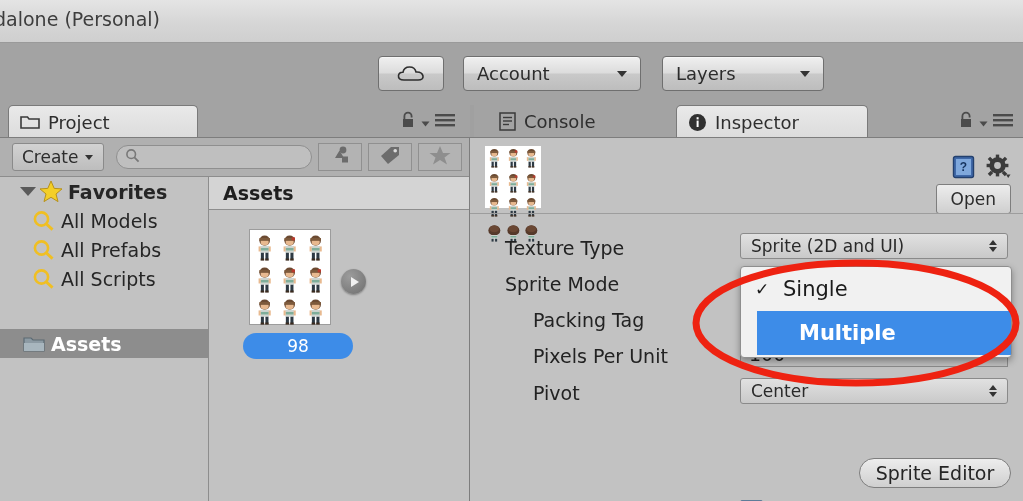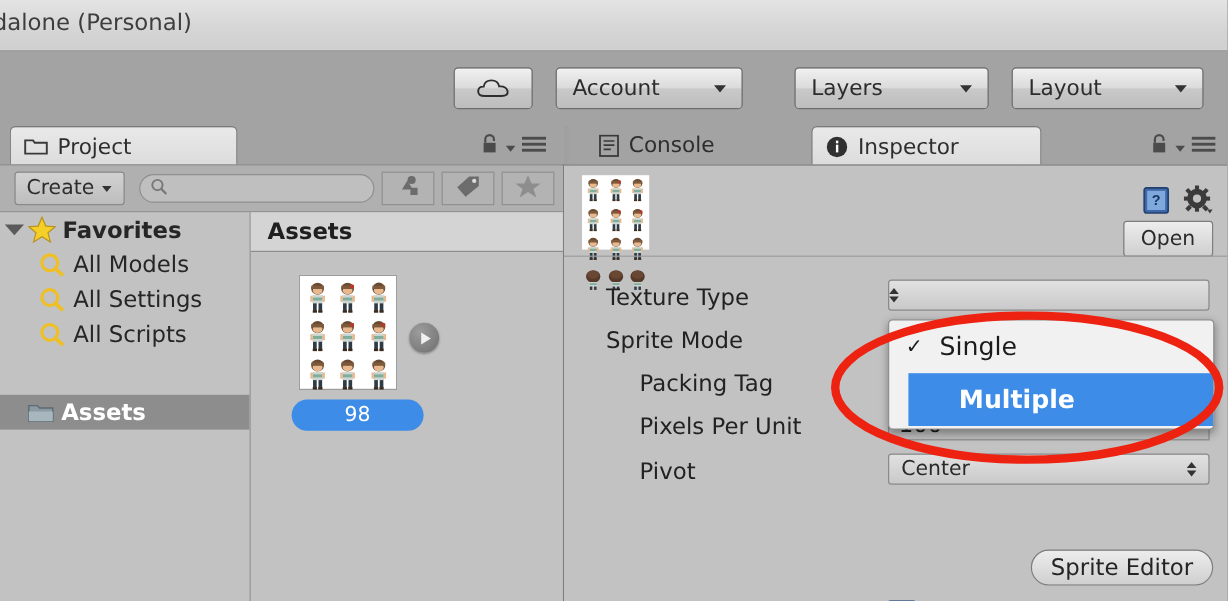--- a/index.html
+++ b/index.html
@@ -36,21 +36,21 @@
     display:flex;align-items:center;box-sizing:border-box;
     cursor:default;
   }
   .tbtn .lbl{flex:1;padding-left:13px;white-space:nowrap;}
   .tbtn .caret{
     width:0;height:0;margin-right:13px;margin-left:8px;
     border-left:5px solid transparent;border-right:5px solid transparent;
     border-top:6px solid #333;
   }
   #btn-cloud{left:378px;width:66px;justify-content:center;}
-  #btn-account{left:463px;width:156px;}
+  #btn-account{left:463px;width:178px;}
   #btn-layers{left:662px;width:162px;}
   #btn-layout{left:843px;width:160px;}
   .cloud-svg{display:block;}
 
   
   .panel-tabrow{
     position:absolute;height:33px;background:#a3a3a3;
   }
   .tab{
     position:absolute;top:0;height:33px;box-sizing:border-box;
@@ -111,21 +111,21 @@
 
   
   #tree-col{
     position:absolute;left:0;top:39px;width:208px;height:325px;
     background:#c2c2c2;border-right:1px solid #8d8d8d;overflow:hidden;
   }
   .tree-row{
     height:29px;display:flex;align-items:center;
     font-size:19px;color:#262626;white-space:nowrap;cursor:default;
   }
-  .tree-row.fav{font-weight:bold;padding-left:4px;}
+  .tree-row.fav{font-weight:bold;padding-left:20px;}
   .tree-row.child{padding-left:32px;}
   .tree-row.selected{background:#8d8d8d;color:#fff;padding-left:22px;font-weight:bold;}
   .twisty{
     width:0;height:0;margin-right:3px;
     border-left:8px solid transparent;border-right:8px solid transparent;
     border-top:9px solid #5a5a5a;
   }
   .tree-row .ticon{margin-right:5px;display:flex;align-items:center;}
 
   
@@ -269,24 +269,20 @@
   <div class="tbtn" id="btn-account">
     <span class="lbl">Account</span>
     <span class="caret"></span>
   </div>
 
   <div class="tbtn" id="btn-layers">
     <span class="lbl">Layers</span>
     <span class="caret"></span>
   </div>
 
-  <div class="tbtn" id="btn-layout">
-    <span class="lbl">Layout</span>
-    <span class="caret"></span>
-  </div>
 
   <div id="project-panel">
 
     <div class="panel-tabrow" id="project-tabrow">
       <div class="tab active" style="left:8px;width:190px;">
         <span class="tabicon">
           <svg width="20" height="16" viewBox="0 0 20 16">
             <path d="M1 4 L1 14 L19 14 L19 5 L9 5 L7.5 3 L1 3 Z" fill="none" stroke="#3a3a3a" stroke-width="1.6"></path>
           </svg>
         </span>
@@ -381,21 +377,21 @@
           <span>All Models</span>
         </div>
 
         <div class="tree-row child">
           <span class="ticon">
             <svg width="24" height="22" viewBox="0 0 24 22">
               <circle cx="9.5" cy="9" r="6.6" fill="none" stroke="#f0bf22" stroke-width="2.6"></circle>
               <line x1="14.4" y1="14" x2="20.5" y2="19.6" stroke="#f0bf22" stroke-width="3"></line>
             </svg>
           </span>
-          <span>All Settings</span>
+          <span>All Prefabs</span>
         </div>
 
         <div class="tree-row child">
           <span class="ticon">
             <svg width="24" height="22" viewBox="0 0 24 22">
               <circle cx="9.5" cy="9" r="6.6" fill="none" stroke="#f0bf22" stroke-width="2.6"></circle>
               <line x1="14.4" y1="14" x2="20.5" y2="19.6" stroke="#f0bf22" stroke-width="3"></line>
             </svg>
           </span>
           <span>All Scripts</span>
@@ -802,20 +798,21 @@
 
         <div id="open-btn">
           <span>Open</span>
         </div>
       </div>
       <div id="insp-sep"></div>
 
       <div class="prow" style="top:93px;">
         <span class="plabel lvl0">Texture Type</span>
         <div class="pfield" style="top:2px;">
+          <span class="v">Sprite (2D and UI)</span>
           <span class="updown">
               <i class="u"></i>
               <i class="d"></i>
             </span>
         </div>
       </div>
 
       <div class="prow" style="top:129px;">
         <span class="plabel lvl0">Sprite Mode</span>
       </div>

